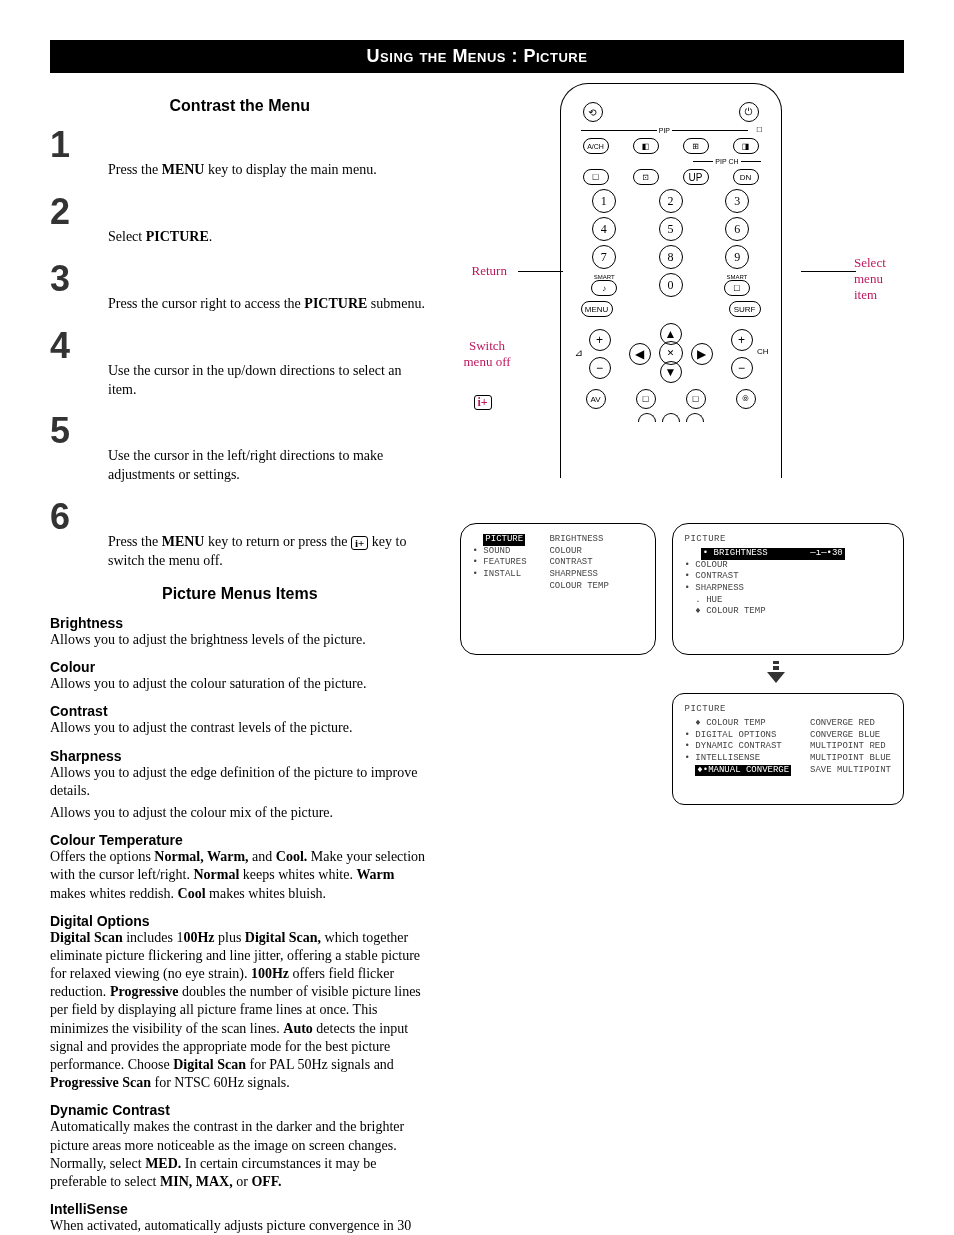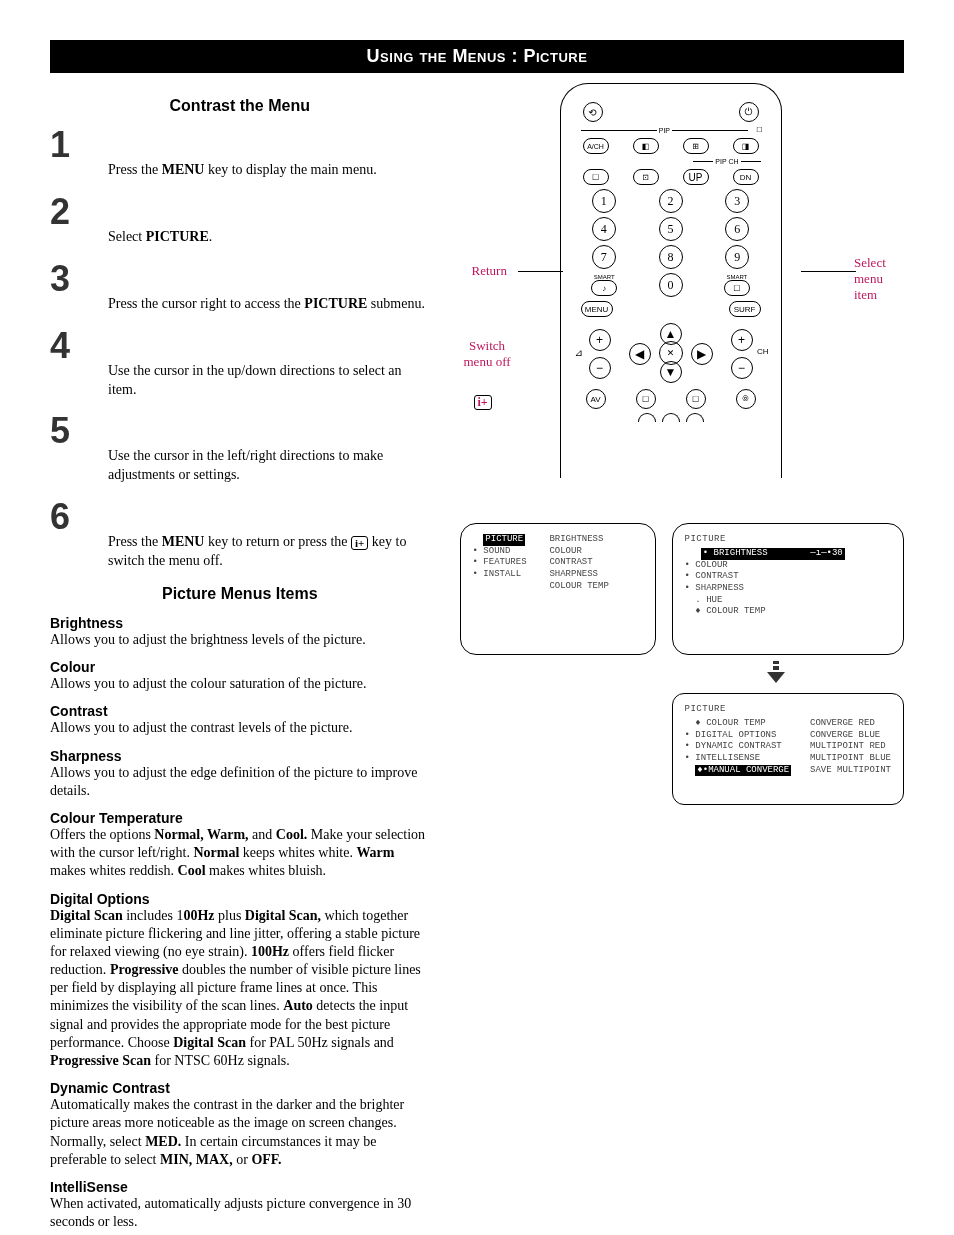--- a/index.html
+++ b/index.html
@@ -213,20 +213,21 @@
 
     <div id="items-list">
         <h3 class="item-head">Brightness</h3>
         <p class="item-body">Allows you to adjust the brightness levels of the picture.</p>
         <h3 class="item-head">Colour</h3>
         <p class="item-body">Allows you to adjust the colour saturation of the picture.</p>
         <h3 class="item-head">Contrast</h3>
         <p class="item-body">Allows you to adjust the contrast levels of the picture.</p>
         <h3 class="item-head">Sharpness</h3>
         <p class="item-body">Allows you to adjust the edge definition of the picture to improve details.</p>
+        <p class="item-body">Allows you to adjust the colour mix of the picture.</p>
         <h3 class="item-head">Colour Temperature</h3>
         <p class="item-body">Offers the options <b>Normal, Warm,</b> and <b>Cool.</b> Make your selection with the cursor left/right. <b>Normal</b> keeps whites white. <b>Warm</b> makes whites reddish. <b>Cool</b> makes whites bluish.</p>
         <h3 class="item-head">Digital Options</h3>
         <p class="item-body"><b>Digital Scan</b> includes 1<b>00Hz</b> plus <b>Digital Scan,</b> which together eliminate picture flickering and line jitter, offering a stable picture for relaxed viewing (no eye strain). <b>100Hz</b> offers field flicker reduction. <b>Progressive</b> doubles the number of visible picture lines per field by displaying all picture frame lines at once. This minimizes the visibility of the scan lines. <b>Auto</b> detects the input signal and provides the appropriate mode for the best picture performance. Choose <b>Digital Scan</b> for PAL 50Hz signals and <b>Progressive Scan</b> for NTSC 60Hz signals.</p>
         <h3 class="item-head">Dynamic Contrast</h3>
         <p class="item-body">Automatically makes the contrast in the darker and the brighter picture areas more noticeable as the image on screen changes. Normally, select <b>MED.</b> In certain circumstances it may be preferable to select <b>MIN, MAX,</b> or <b>OFF.</b></p>
         <h3 class="item-head">IntelliSense</h3>
         <p class="item-body">When activated, automatically adjusts picture convergence in 30 seconds or less.</p>
         <h3 class="item-head">Manual Converge</h3>
       </div>

